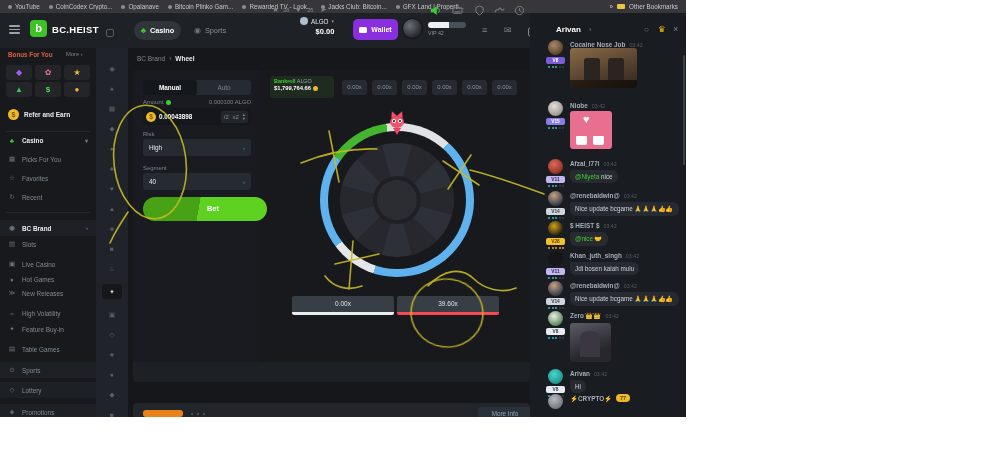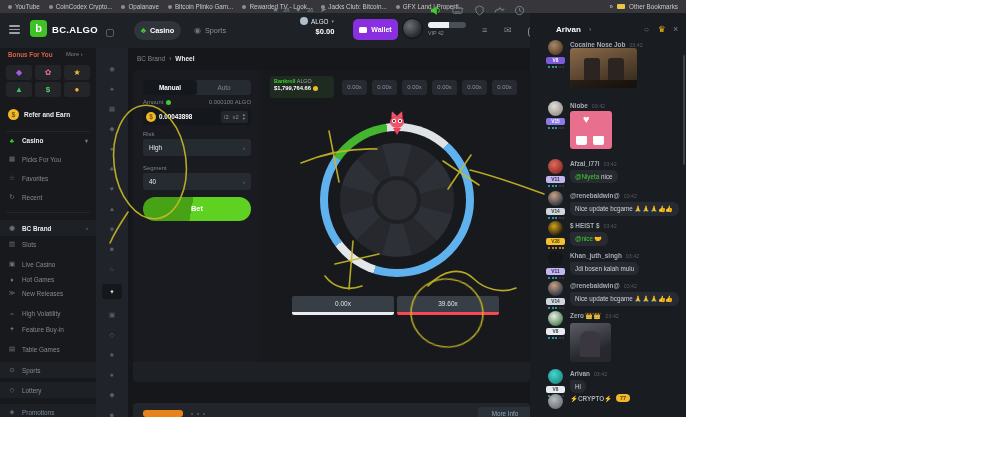--- a/index.html
+++ b/index.html
@@ -98,21 +98,21 @@
   #grp{margin-left:auto;display:flex;align-items:center;gap:4px;background:#23262b;border-radius:2px;padding:2px 3px;
        font-size:5.8px;color:#8b939d;}
   #steppers{display:flex;flex-direction:column;line-height:4px;font-size:4.5px;color:#8b939d;}
   .plabel{position:absolute;left:6px;font-size:5.9px;color:#7b838d;}
   .pselect{position:absolute;left:6px;width:108px;height:17px;background:#262b31;border-radius:3px;
            display:flex;align-items:center;padding:0 6px;box-sizing:border-box;font-size:6.4px;color:#e8ecf0;}
   .pselect .chev{margin-left:auto;color:#7b838d;font-size:6px;}
   #risk-l{top:57px;} #risk-s{top:65px;} #seg-l{top:91px;} #seg-s{top:99px;}
   #bet-btn{position:absolute;left:6px;top:123px;width:108px;height:24px;border-radius:14px;
            background:linear-gradient(100deg,#47a315 0 45%,#5fd120 45%);
-           color:#fff;font-weight:bold;font-size:7.5px;text-align:center;line-height:24px;}
+           color:#fff;font-weight:bold;font-size:7.5px;text-align:center;line-height:24px;padding-left:16px;}
 
   
   #bankroll{position:absolute;left:270px;top:76px;width:64px;height:22px;background:#1f2a21;border-radius:3px;
             padding:2px 4px;box-sizing:border-box;}
   #bk1{font-size:5.4px;} #bk1 .g{color:#3ecf2e;font-weight:bold;} #bk1 .c{color:#9aa2ac;}
   #bk2{font-size:5.8px;font-weight:bold;color:#fff;display:flex;align-items:center;gap:2px;margin-top:1px;}
   #bk2 .coin-s{width:5px;height:5px;border-radius:50%;background:#f0b929;display:inline-block;}
   .chip{position:absolute;top:80px;width:25px;height:15px;background:#272b31;border-radius:3px;
         font-size:5.9px;color:#8b939d;text-align:center;line-height:15px;}
 
@@ -253,21 +253,21 @@
     </div>
   </div>
 
   <div id="hdr"></div>
   <div id="hamburger">
         <span></span>
         <span></span>
         <span></span>
       </div>
   <div id="logo-ic">b</div>
-  <div id="logo-tx">BC.ALGO</div>
+  <div id="logo-tx">BC.HEIST</div>
   <div id="side-pin"></div>
   <div id="tab-casino">
     <span class="ic">♣</span>
     <span>Casino</span>
   </div>
   <div id="tab-sports">
     <span class="ic">◉</span>
     <span>Sports</span>
   </div>
   <div id="balance">

